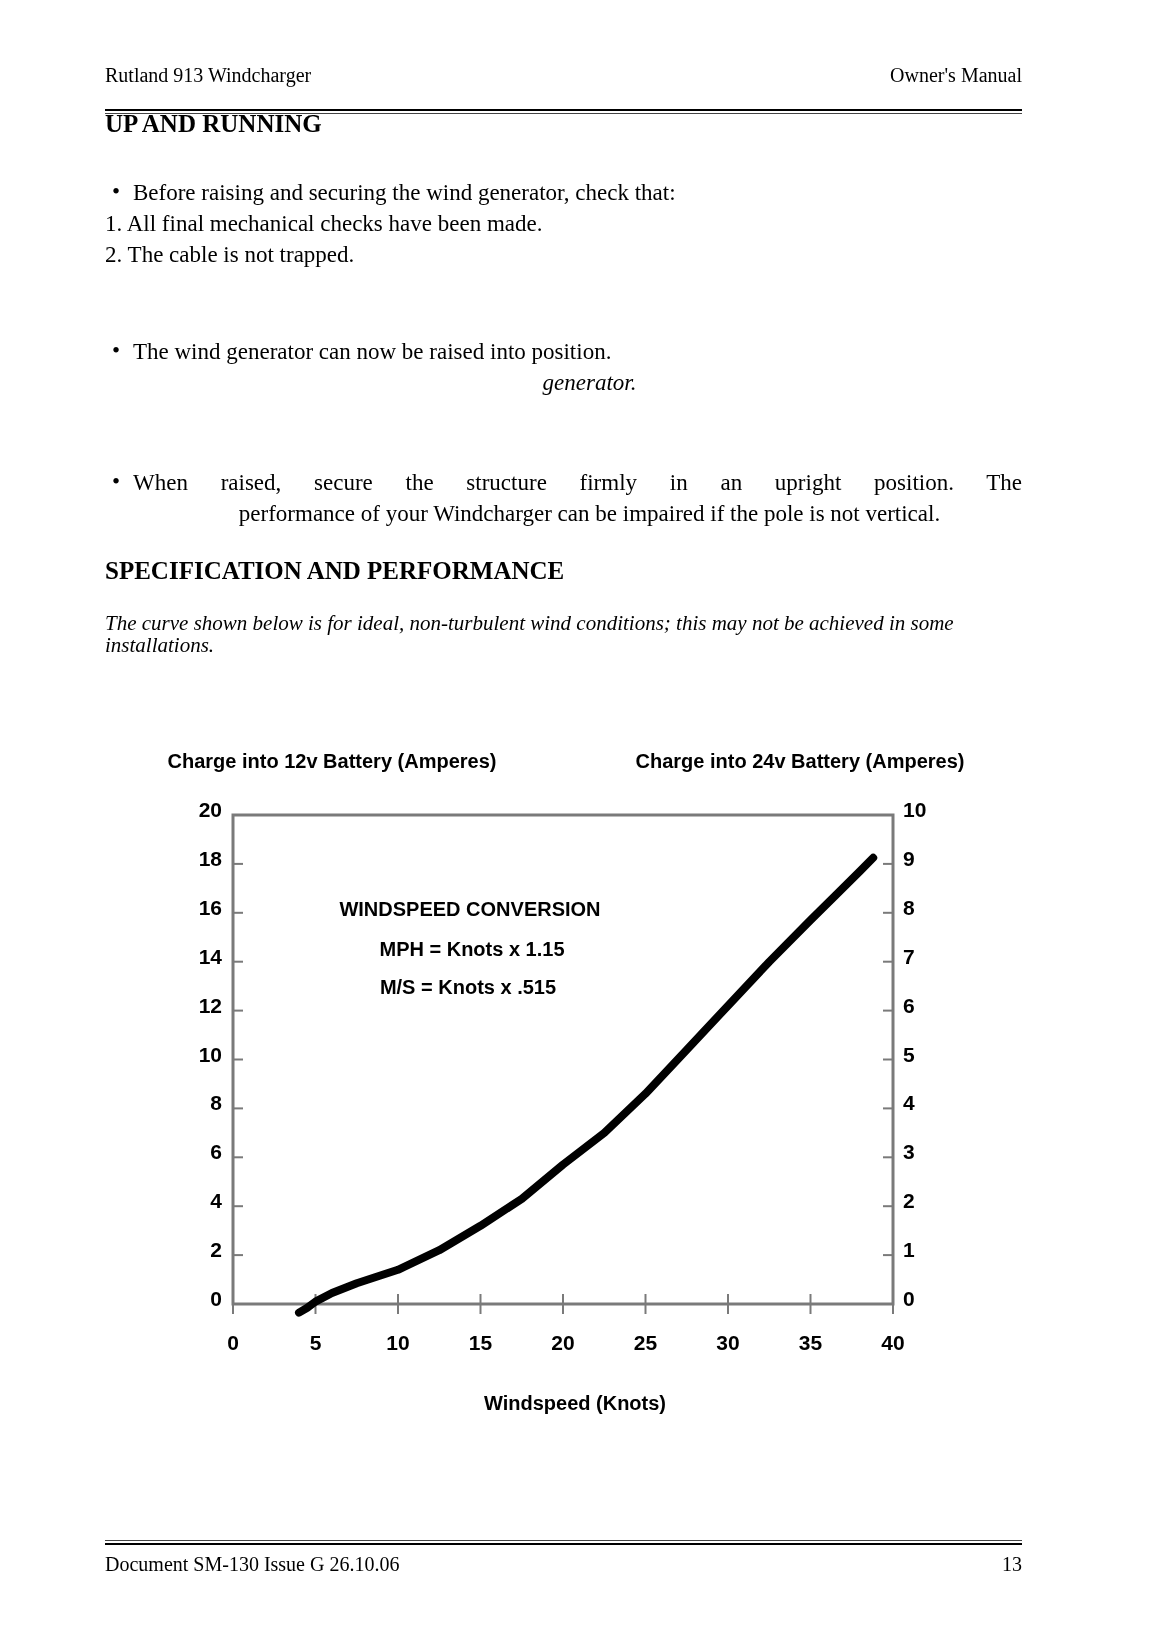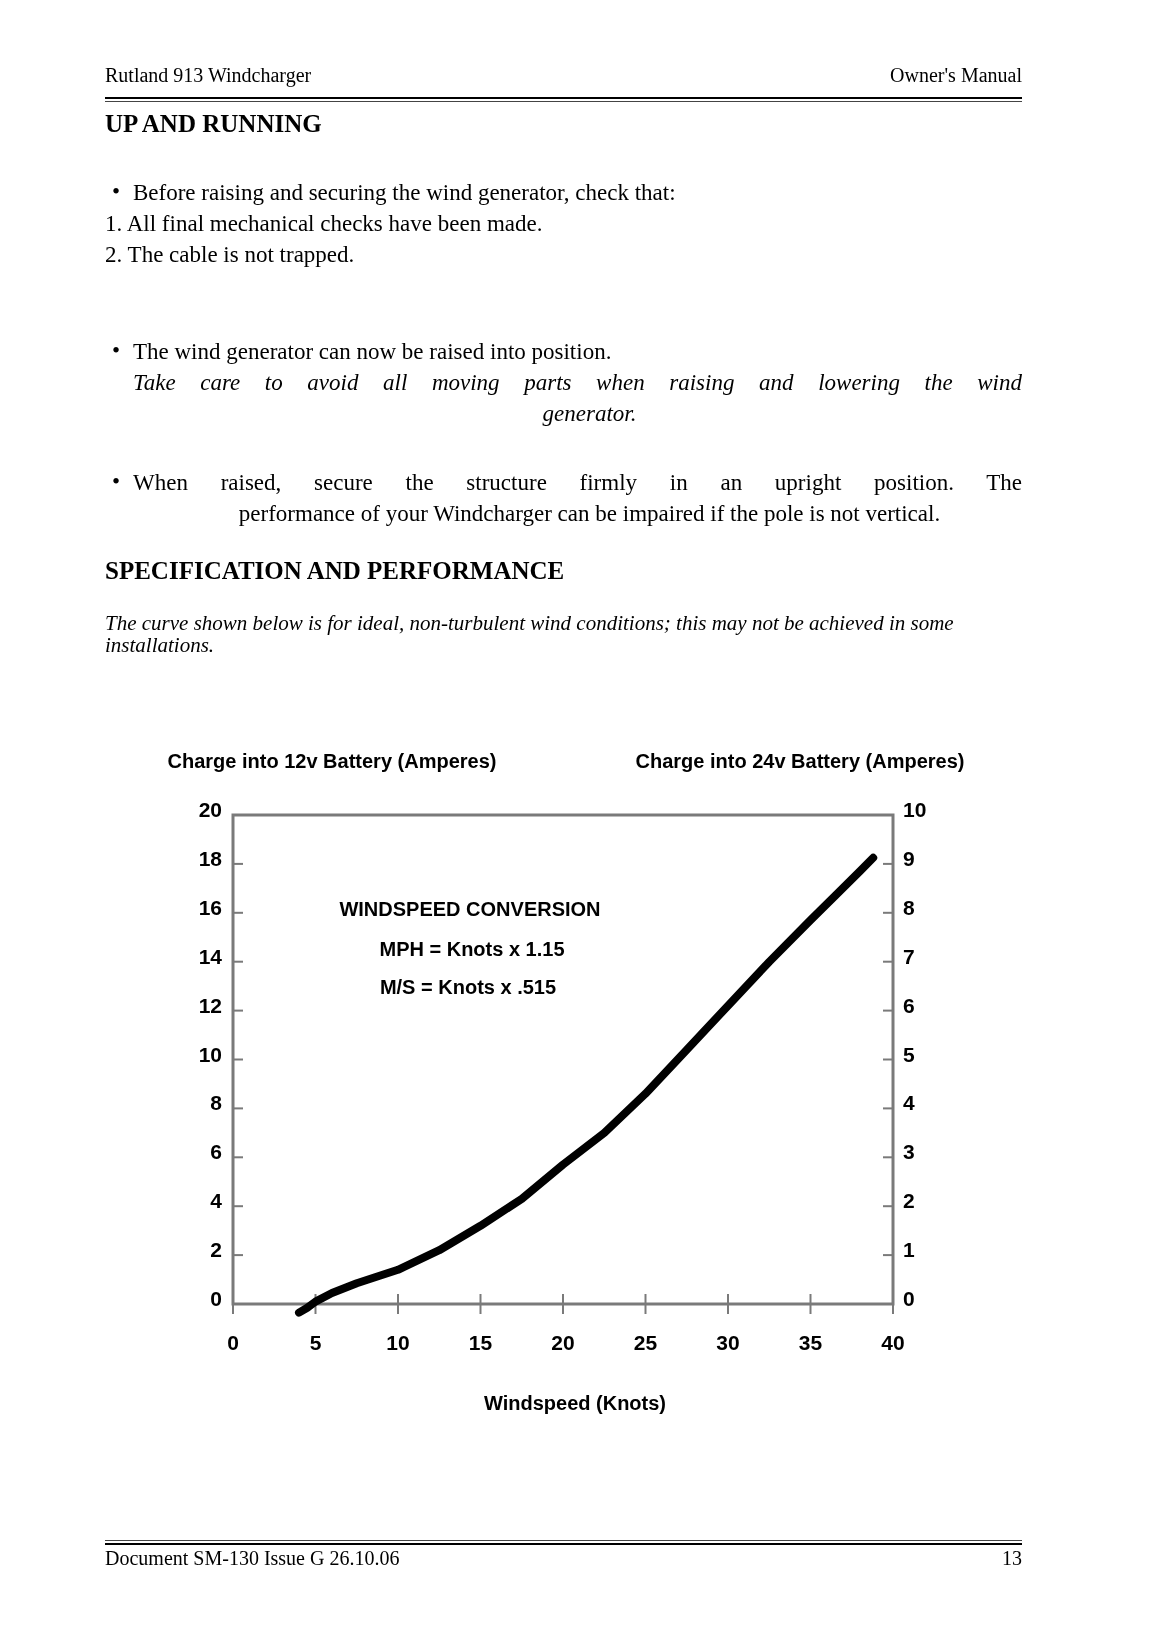--- a/index.html
+++ b/index.html
@@ -10,21 +10,21 @@
     margin:0 auto;
     font-family:"Liberation Serif", serif;
     color:#000;
     overflow:hidden;
   }
   
   .header{
     position:absolute;left:105px;top:63px;width:917px;
     display:flex;justify-content:space-between;
     font-size:20px;line-height:25px;
-    padding-bottom:9px;
+    padding-bottom:21px;
     border-bottom:2px solid #000;
   }
   .header::after{
     content:"";position:absolute;left:0;right:0;bottom:-5px;height:1px;background:#444;
   }
   
   .h-main{
     position:absolute;left:105px;margin:0;
     font-size:25px;font-weight:bold;line-height:28px;
     font-family:"Liberation Serif", serif;
@@ -57,20 +57,21 @@
   .xlabel{font:bold 20px "Liberation Sans", sans-serif;fill:#000;}
   .plot-border{fill:none;stroke:#7a7a7a;stroke-width:3;}
   .tick{stroke:#7a7a7a;stroke-width:2;}
   .curve{fill:none;stroke:#000;stroke-width:8;stroke-linecap:round;stroke-linejoin:round;}
   
   .footer{
     position:absolute;left:105px;top:1543px;width:917px;
     display:flex;align-items:flex-start;
     font-size:20px;line-height:26px;
     border-top:2px solid #000;
+    padding-top:6px;
   }
   .footer::before{
     content:"";position:absolute;left:0;right:0;top:-5px;height:1px;background:#444;
   }
   .footer .f-left{flex:1;text-align:left;}
   .footer .f-center{flex:0 0 auto;text-align:center;}
   .footer .f-right{flex:1;text-align:right;}
 </style>
 </head>
 <body>
@@ -91,21 +92,20 @@
     </div>
     <div>1. All final mechanical checks have been made.</div>
     <div>2. The cable is not trapped.</div>
   </div>
 
   <div class="body-block block2">
     <div class="bullet-line">
       <span class="bullet-glyph">•</span>
       <span>The wind generator can now be raised into position.</span>
     </div>
-    <div class="indent ital jline">Take care to avoid all moving parts when raising and lowering the wind</div>
     <div class="indent ital jline-last">generator.</div>
   </div>
 
   <div class="body-block block3">
     <div class="bullet-line jline">
       <span class="bullet-glyph">•</span>
       <span>When raised, secure the structure firmly in an upright position.  The</span>
     </div>
     <div class="indent jline-last">performance of your Windcharger can be impaired if the pole is not vertical.</div>
   </div>

